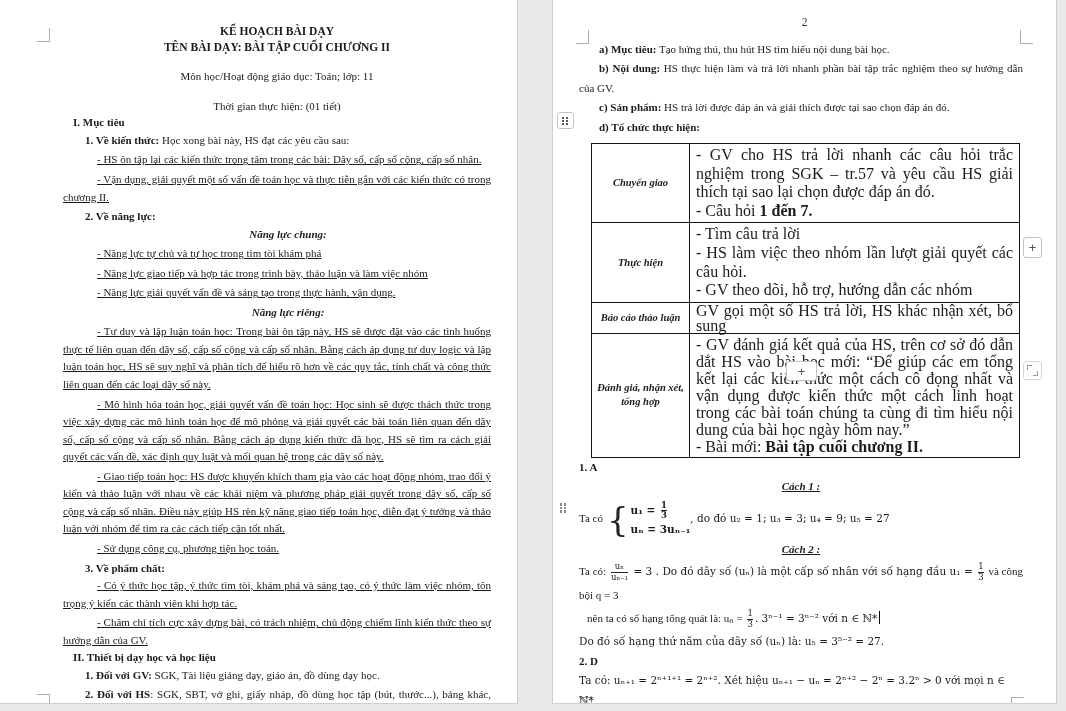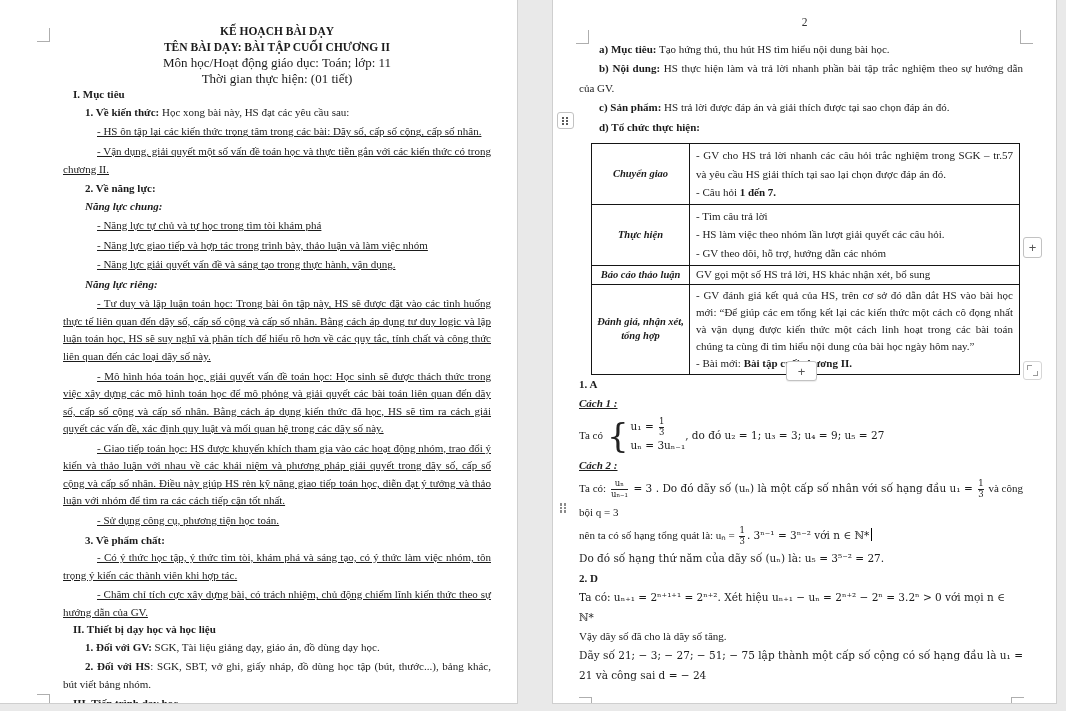--- a/index.html
+++ b/index.html
@@ -8,47 +8,47 @@
   .page { position:absolute; top:0; background:#ffffff; height:704px; overflow:hidden;
     border:1px solid #cfcfcf; border-top:none; }
   #page1 { left:-1px; width:519px; }
   #page2 { left:552px; width:505px; }
   .content { position:absolute; font-size:11px; }
   #c1 { left:63px; width:428px; top:24px; line-height:17.55px; }
   #c2 { left:26px; width:444px; top:40px; line-height:19.4px; }
   .center { text-align:center; }
   .just { text-align:justify; }
   .b { font-weight:bold; }
-  .bi { font-weight:bold; font-style:italic; }
+  .bi { font-weight:bold; font-style:italic;text-align:center; }
   .u { text-decoration:underline; }
   .ttl { font-size:11.5px; line-height:15.6px; font-weight:bold; }
-  .meta { font-size:13px; line-height:15.6px; }
+  .meta { font-size:11px; line-height:15.6px;margin-top:14px; }
   .ind34 { text-indent:34px;text-decoration:underline; }
   .ind22 { text-indent:22px; }
   .ind10 { text-indent:10px; }
   .ind20 { text-indent:20px; }
   .mt2 { margin-top:2px; } .mt4 { margin-top:0; } .mt6 { margin-top:6px; }
   .math { font-family:"DejaVu Serif", serif; font-size:10.5px; }
   .pgnum { position:absolute; top:16px; left:0; width:100%; text-align:center;
     font-size:11.5px; color:#333; }
   
   table.org { border-collapse:collapse; margin:6px 0 0 12px; width:428px; table-layout:fixed; }
   table.org td { border:1px solid #151515; vertical-align:middle; }
   td.lbl { width:98px; text-align:center; font-weight:bold; font-style:italic;
     font-size:10.5px; line-height:14px; padding:2px 3px; }
-  td.cnt { width:330px; padding:2px 6px; line-height:18.6px; font-size:11px; text-align:justify;margin-left:20px; }
+  td.cnt { width:330px; padding:2px 6px; line-height:18.6px; font-size:16px; text-align:justify;margin-left:20px; }
   td.cnt.tight { line-height:15px; padding:0 6px; }
   td.cnt.r4 { line-height:17px; }
   
   .sol p { margin:0; }
   .sysrow { display:flex; align-items:center; height:42px; margin-top:1px; }
   .brace { font-family:"DejaVu Serif", serif; font-size:34px; font-weight:200; color:#222;
     margin:0 2px 0 4px; line-height:34px; }
   .cases { display:inline-flex; flex-direction:column; justify-content:center;
-    line-height:16px; }
+    line-height:16px;font-weight:bold; }
   .frac { display:inline-flex; flex-direction:column; text-align:center;
     vertical-align:middle; font-size:8.5px; line-height:9.5px; margin:0 2px; }
   .frac .fd { border-top:1px solid #222; }
   .caret { display:inline-block; width:1px; height:13px; background:#000;
     vertical-align:-2px; margin-left:2px; }
   
   .ctl { position:absolute; background:#ffffff; border:1px solid #c2c2c2;
     border-radius:3px; display:flex; align-items:center; justify-content:center;
     color:#555; cursor:pointer; }
   #tblHandle { left:4px; top:112px; width:17px; height:17px; }
@@ -167,21 +167,21 @@
         <span style="font-family:'Liberation Serif',serif;font-size:11px;"><span class="math">, do đó u₂ = 1; u₃ = 3; u₄ = 9; u₅ = 27</span></span>
       </div>
       <p class="bi u">Cách 2 :</p>
       <p class="just" style="line-height:24px;"><span>Ta có: </span><span class="frac math">
             <span class="fn">uₙ</span>
             <span class="fd">uₙ₋₁</span>
           </span><span class="math"> = 3 . Do đó dãy số (uₙ) là một cấp số nhân với số hạng đầu u₁ = </span><span class="frac math">
             <span class="fn">1</span>
             <span class="fd">3</span>
           </span><span> và công bội q = 3</span></p>
-      <p style="line-height:23px;"><span>nên ta có số hạng tổng quát là: uₙ = </span><span class="frac math">
+      <p style="line-height:23px;margin-left:8px;"><span>nên ta có số hạng tổng quát là: uₙ = </span><span class="frac math">
             <span class="fn">1</span>
             <span class="fd">3</span>
           </span><span class="math">. 3ⁿ⁻¹ = 3ⁿ⁻² với n ∈ ℕ*</span><span class="caret"></span></p>
       <p style="line-height:22px;"><span class="math">Do đó số hạng thứ năm của dãy số (uₙ) là: u₅ = 3⁵⁻² = 27.</span></p>
       <p class="b">2. D</p>
       <p><span class="math">Ta có: uₙ₊₁ = 2ⁿ⁺¹⁺¹ = 2ⁿ⁺². Xét hiệu uₙ₊₁ − uₙ = 2ⁿ⁺² − 2ⁿ = 3.2ⁿ &gt; 0 với mọi n ∈ ℕ*</span></p>
       <p>Vậy dãy số đã cho là dãy số tăng.</p>
       <p class="just"><span class="math">Dãy số 21; − 3; − 27; − 51; − 75 lập thành một cấp số cộng có số hạng đầu là u₁ = 21  và công sai d = − 24</span></p>
 
     </div>

